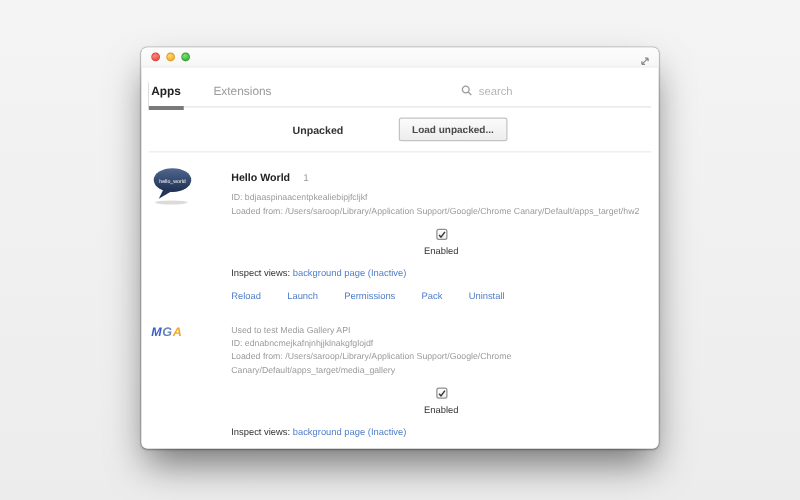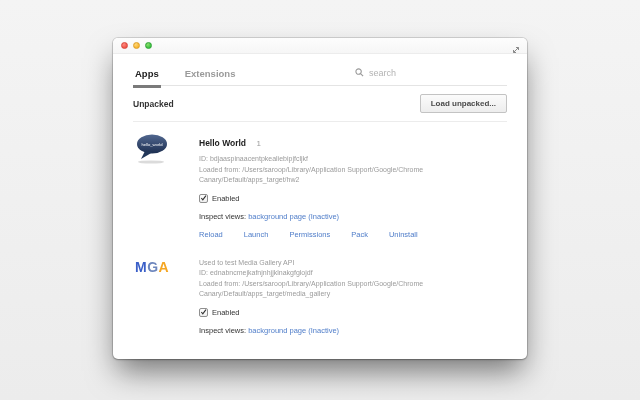--- a/index.html
+++ b/index.html
@@ -21,55 +21,55 @@
     background:linear-gradient(#fdfdfd,#f6f6f6);
     border-bottom:1px solid #ececec;
   }
   .lights { position:absolute; left:8px; top:4px; display:flex; gap:5px; }
   .light { width:7px; height:7px; border-radius:50%; }
   .light-close { background:radial-gradient(circle at 35% 30%, #ff8a80, #ee5448 70%); border:1px solid #d8463c; }
   .light-min   { background:radial-gradient(circle at 35% 30%, #ffd87a, #f7b42e 70%); border:1px solid #dd9e28; }
   .light-zoom  { background:radial-gradient(circle at 35% 30%, #8ede6e, #39c23f 70%); border:1px solid #2fa335; }
   .resize { position:absolute; right:6px; top:3px; width:10px; height:10px; cursor:nwse-resize; }
   
-  .content { flex:1; display:flex; flex-direction:column; padding:0 20px; min-height:0; }
+  .content { flex:1; display:flex; flex-direction:column; padding:0 6px; min-height:0; }
   
   .header-row { display:flex; align-items:flex-end; border-bottom:1px solid #e4e4e4; padding-top:9px; }
-  .tab { font-size:9.5px; padding:5px 2px 6px; margin-right:22px; color:#9a9a9a; cursor:pointer;font-weight:bold; }
+  .tab { font-size:9.5px; padding:5px 2px 6px; margin-right:22px; color:#9a9a9a; cursor:pointer; }
   .tab-active { color:#222; font-weight:bold; box-shadow:0 3px 0 #7a7a7a; }
   .search-box { margin-left:auto; margin-right:68px; display:flex; align-items:flex-start; gap:5px; padding-bottom:7px; }
   .search-box input {
     border:none; outline:none; background:transparent; width:70px;
     font-family:"Liberation Sans", sans-serif; font-size:9px; color:#333;
   }
   .search-box input::placeholder { color:#b3b3b3; }
   
-  .section-row { display:flex; align-items:center; justify-content:space-between; padding:8px 0;gap:44px; }
+  .section-row { display:flex; align-items:center; justify-content:center; padding:8px 0;gap:44px; }
   .section-row.unpacked { border-bottom:1px solid #ececec; }
   .section-title { font-size:8.5px; font-weight:bold; color:#333; }
   .btn {
     font-family:"Liberation Sans", sans-serif;
     font-size:8px; font-weight:bold; color:#4a4a4a;
     background:linear-gradient(#fbfbfb,#ededed);
     border:1px solid #c3c3c3; border-radius:2px;
     padding:4px 10px; cursor:pointer;
   }
   
   .entry { display:flex; padding:10px 0 9px; }
   .icon-col { width:54px; flex:none; padding-top:1px; }
-  .mga { font-size:14px; font-weight:bold; letter-spacing:0.5px; padding-left:2px; }
+  .mga { font-size:10px; font-weight:bold; letter-spacing:0.5px; padding-left:2px;font-style:italic; }
   .mga .m { color:#3a5fc8; }
   .mga .g { color:#6d86bd; }
   .mga .a { color:#f5a623; }
   .details { flex:1; min-width:0;margin-left:12px; }
   .title-row { margin-bottom:4px; }
   .app-name { font-size:8.5px; font-weight:bold; color:#222; }
   .app-version { font-size:8px; color:#9b9b9b; margin-left:6px; }
   .gray-line { font-size:7px; color:#9b9b9b; line-height:1.5; }
-  .enabled-row { display:flex; align-items:center; gap:4px; margin:8px 0 9px; }
+  .enabled-row { display:flex; align-items:center; gap:4px; margin:8px 0 9px;flex-direction:column; }
   .checkbox {
     width:9px; height:9px; border:1px solid #8f8f8f; border-radius:2px;
     background:linear-gradient(#fefefe,#eee); display:inline-flex;
     align-items:center; justify-content:center; cursor:pointer; flex:none;
   }
   .enabled-label { font-size:7.5px; color:#333; }
   .inspect-row { font-size:7.5px; color:#333; margin-bottom:9px; }
   a.link { color:#4f7dc9; text-decoration:none; cursor:pointer; }
   .actions-row { font-size:7.5px; display:flex; gap:21px;text-align:right; }
   .spacer { flex:1; }

